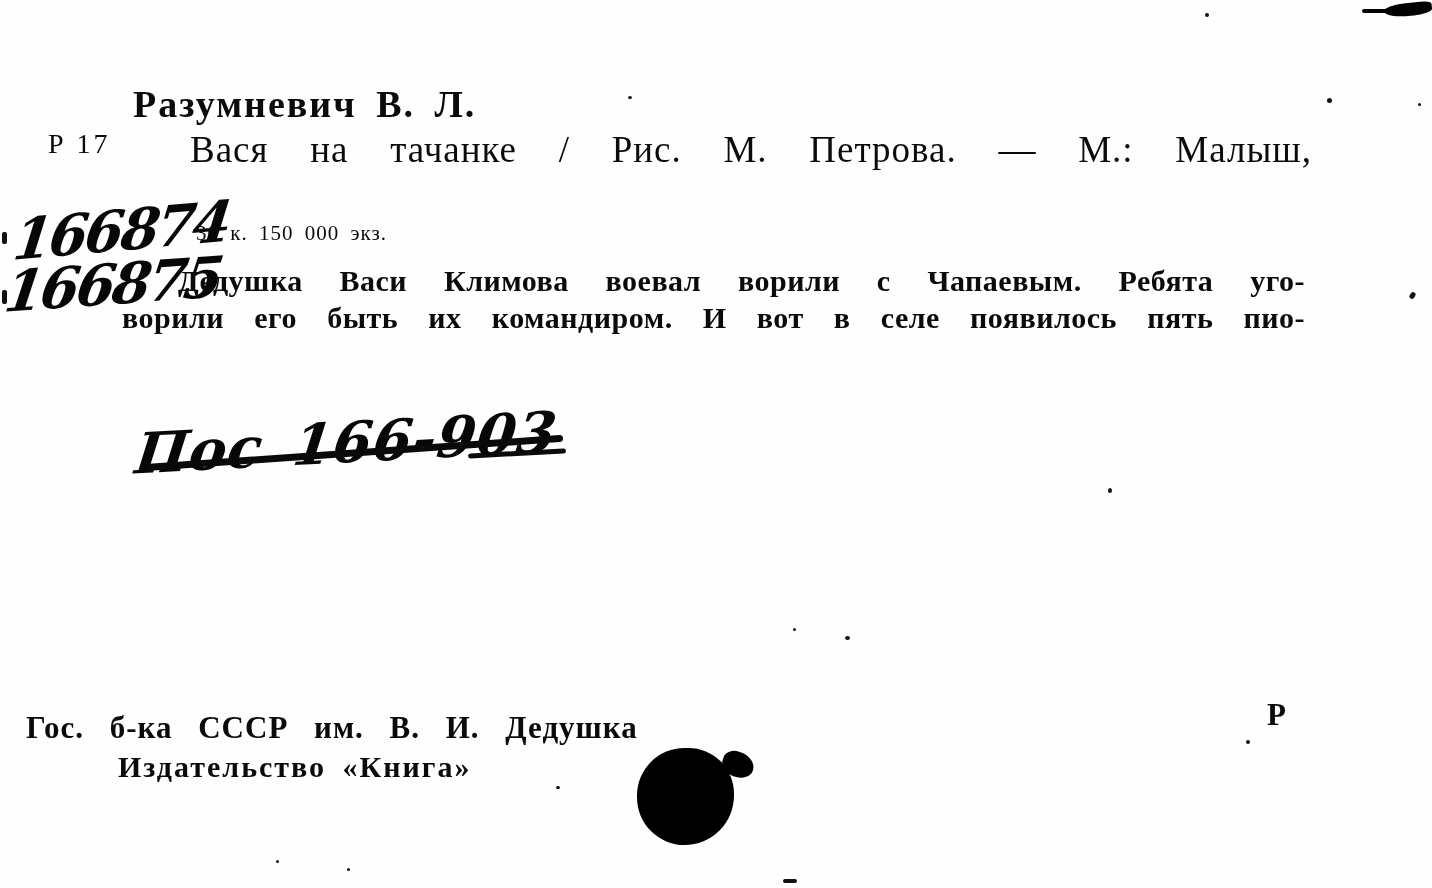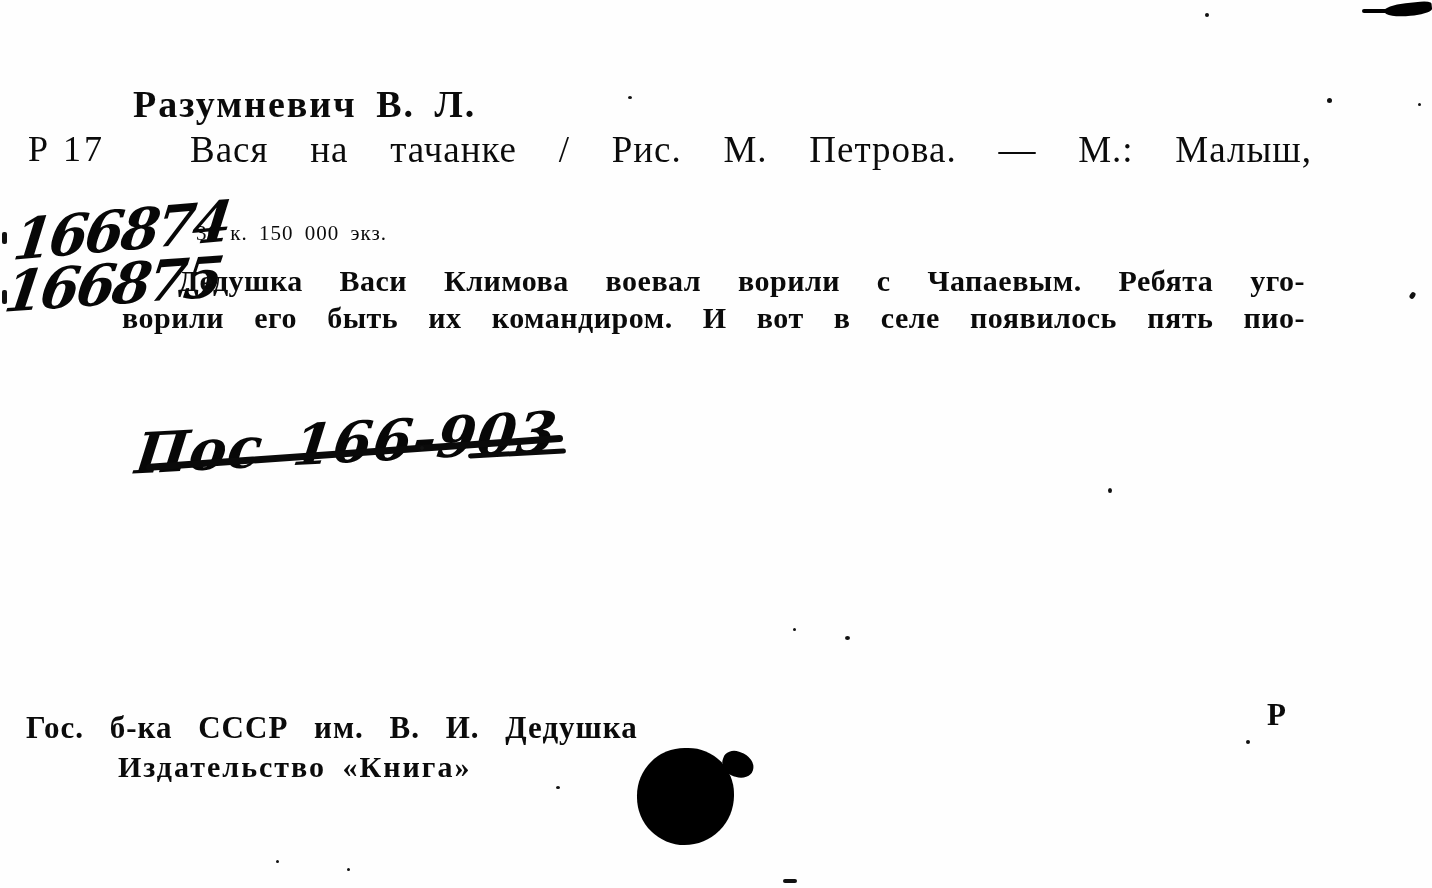--- a/index.html
+++ b/index.html
@@ -18,22 +18,22 @@
   }
   .abs { position: absolute; white-space: nowrap; }
 
   
   .author {
     left: 133px; top: 82px;
     font-size: 38px; font-weight: 700;
     letter-spacing: 2px; word-spacing: 8px;
   }
   .call-number {
-    left: 28px; top: 128px;
-    font-size: 36px; letter-spacing: 3px;
+    left: 48px; top: 128px;
+    font-size: 28px; letter-spacing: 3px;
   }
   .title-line {
     left: 178px; top: 128px; width: 1122px;
     font-size: 37px;
     white-space: normal;
     text-align: justify;
     text-align-last: justify;
     letter-spacing: 1px;
     margin-left: 12px;
   }

